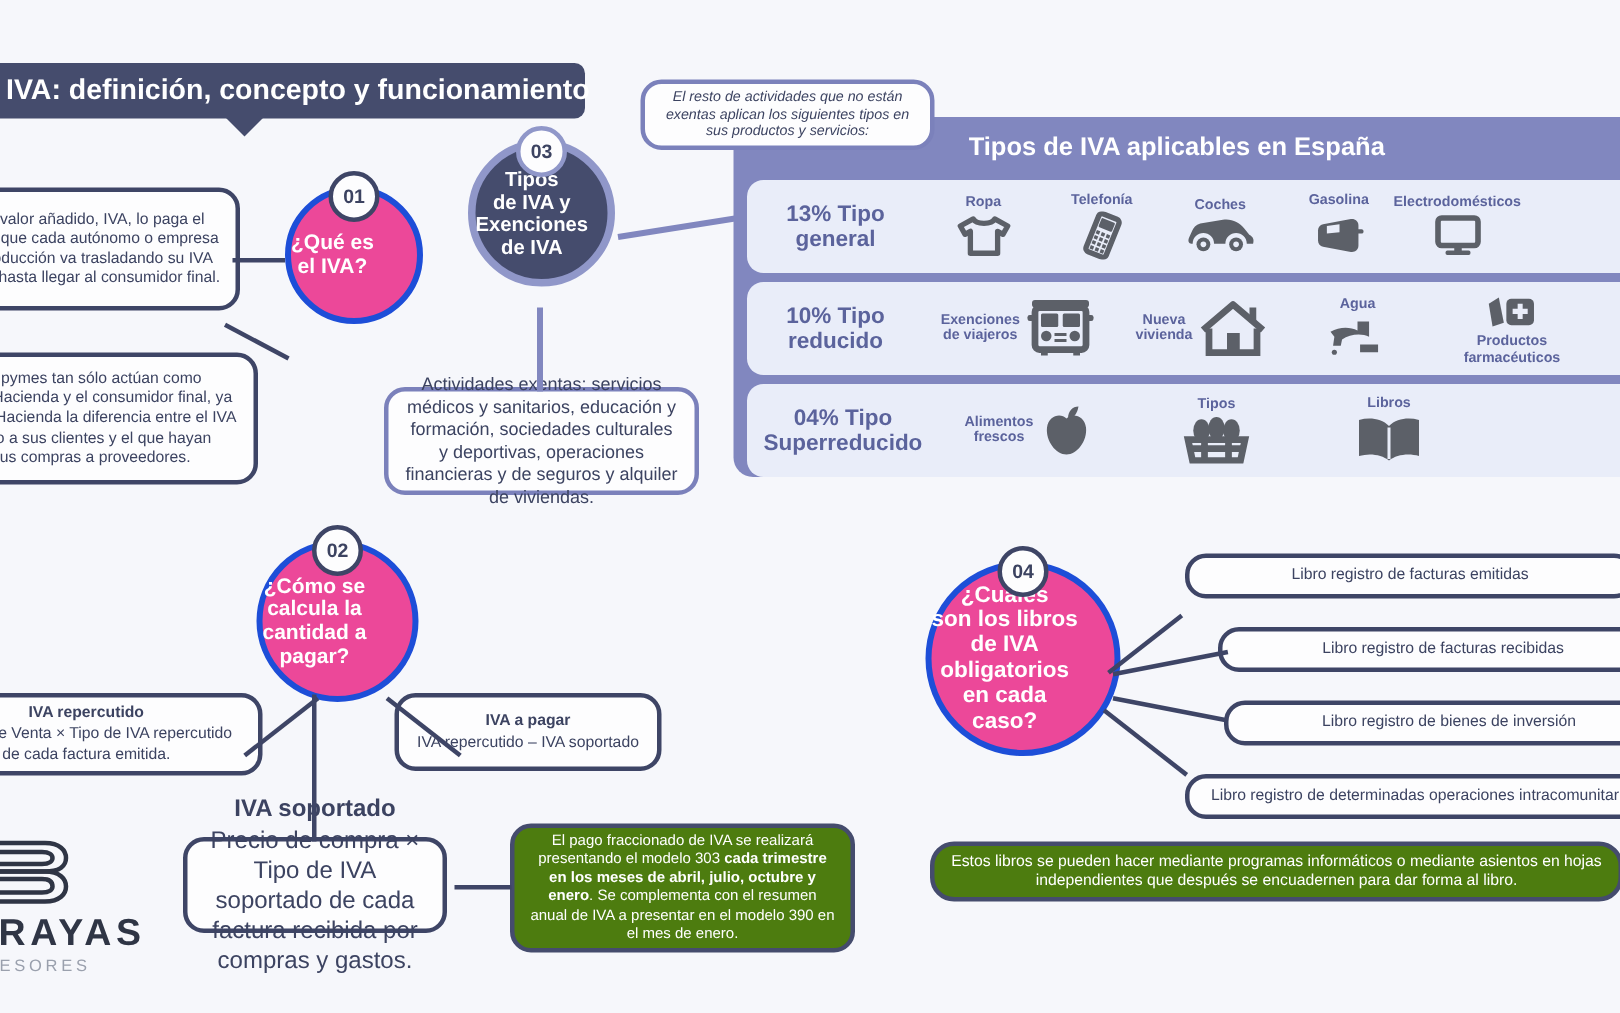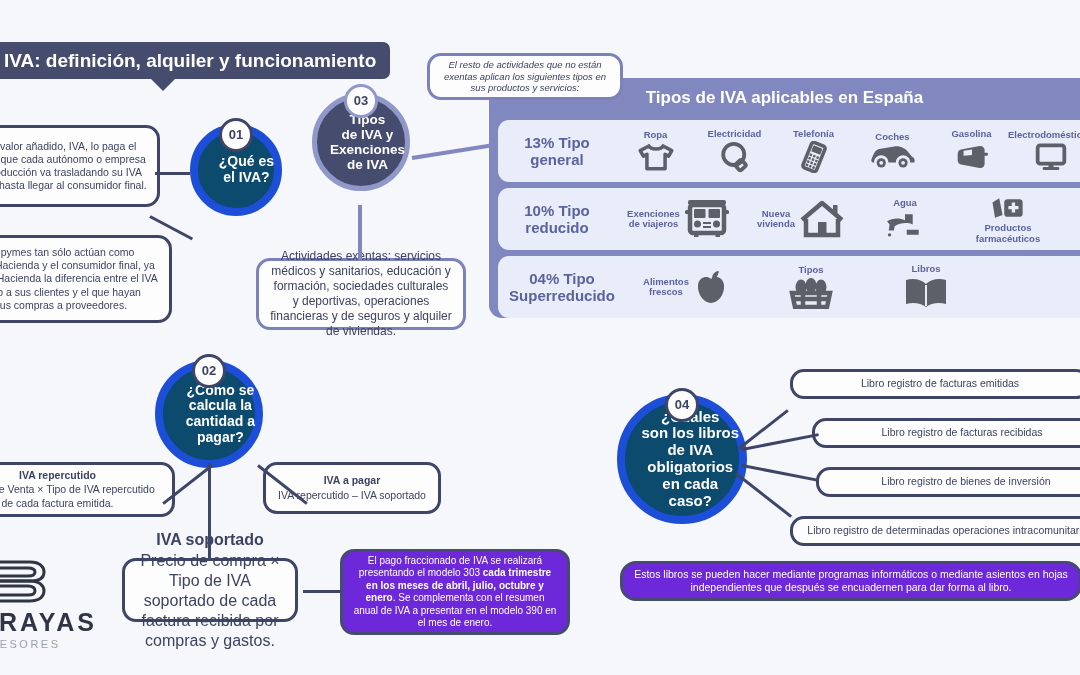--- a/index.html
+++ b/index.html
@@ -23,33 +23,33 @@
     border: 3px solid #3e4566;
     border-radius: 14px;
     color: #3c4361;
     text-align: center;
     display: flex; align-items: center; justify-content: center;
     line-height: 1.25;
     padding: 6px 10px;
   }
   .card.light-border { border-color: #7b81bb; }
   .card.dark {
-    background: #6d28d9;
+    background: #4d7c0f;
     border-color: #454c6d;
     color: #ffffff;
   }
   .circle {
     border-radius: 50%;
-    display: flex; align-items: center; justify-content: flex-end;
+    display: flex; align-items: center; justify-content: flex-start;
     text-align: center;
     color: #ffffff;
     font-weight: bold;
     line-height: 1.12;
   }
-  .circle.peri { background: #0c4a6e; border: 8px solid #1d4ed8; }
+  .circle.peri { background: #ec4899; border: 4px solid #1d4ed8; }
   .circle.navy { background: #454c6d; border: 5px solid #9097c9; }
   .badge {
     position: absolute;
     top: -14px; left: 50%;
     transform: translateX(-50%);
     width: 34px; height: 34px;
     border-radius: 50%;
     background: #fdfdfe;
     border: 3px solid #3e4566;
     color: #3c4361;
@@ -147,21 +147,21 @@
     left: -20px; top: 638px;
     color: #9aa0ad; font-size: 11px; letter-spacing: 2.5px;
   }
 </style>
 </head>
 <body>
 
 <div id="stage">
 
   <div id="title-banner" class="abs">
-    <span>IVA: definición, alquiler y funcionamiento</span>
+    <span>IVA: definición, concepto y funcionamiento</span>
   </div>
   <div id="title-arrow" class="abs"></div>
 
   <div class="connector abs" style="left:155px; top:172px; width:35px; height:3px;"></div>
   <div class="connector abs" style="left:150px; top:215px; width:48px; height:3px; transform:rotate(28deg); transform-origin:left center;"></div>
   <div class="connector light abs" style="left:358px; top:205px; width:4px; height:56px;"></div>
   <div class="connector light abs" style="left:412px; top:156px; width:80px; height:4px; transform:rotate(-9deg); transform-origin:left center;"></div>
   <div class="connector light abs" style="left:520px; top:99px; width:4px; height:12px;"></div>
 
   <div class="connector abs" style="left:150px; top:464px; width:62px; height:3px; transform:rotate(-38deg); transform-origin:right center;"></div>
@@ -183,21 +183,21 @@
   </div>
 
   <div class="circle peri abs" style="left:190px; top:124px; width:92px; height:92px; font-size:14px;">
     <div class="badge">
       <span>01</span>
     </div>
     <span style="white-space:pre-line;">¿Qué es
 el IVA?</span>
   </div>
 
-  <div class="circle peri abs" style="left:155px; top:360px; width:108px; height:108px; font-size:14px;">
+  <div class="circle peri abs" style="left:171px; top:360px; width:108px; height:108px; font-size:14px;">
     <div class="badge">
       <span>02</span>
     </div>
     <span style="white-space:pre-line;">¿Cómo se
 calcula la
 cantidad a
 pagar?</span>
   </div>
 
   <div class="card abs" style="left:-60px; top:462px; width:235px; height:55px; font-size:10.5px; flex-direction:column; gap:1px;">
@@ -249,27 +249,20 @@
 general</div>
       <div class="items">
 
         <div class="item">
           <div class="cap">Ropa</div>
           <svg width="40" height="30" viewBox="0 0 100 76">
             <path class="ico outline" d="M32 10 L10 22 L18 36 L27 31 L27 68 L73 68 L73 31 L82 36 L90 22 L68 10 C63 20 37 20 32 10 Z" stroke-linejoin="round"></path>
           </svg>
         </div>
 
-        <div class="item">
-          <div class="cap">Electricidad</div>
-          <svg width="30" height="32" viewBox="0 0 70 76">
-            <circle class="ico outline" cx="32" cy="32" r="25"></circle>
-            <rect class="ico outline" x="38" y="48" width="20" height="19" rx="4" transform="rotate(-42 48 57)"></rect>
-          </svg>
-        </div>
 
         <div class="item">
           <div class="cap">Telefonía</div>
           <svg width="30" height="32" viewBox="0 0 70 80">
             <g transform="rotate(22 35 40)">
               <rect class="ico outline" x="17" y="6" width="36" height="68" rx="6"></rect>
               <rect class="ico" x="23" y="13" width="24" height="16" rx="2"></rect>
               <g fill="#5c6068">
                 <rect x="23" y="35" width="6" height="6"></rect>
                   <rect x="32" y="35" width="6" height="6"></rect>
@@ -413,21 +406,21 @@
           <svg width="46" height="34" viewBox="0 0 92 68">
             <path class="ico" d="M46 16 C36 6 20 4 6 8 L6 56 C20 52 36 54 46 62 Z"></path>
             <path class="ico" d="M46 16 C56 6 72 4 86 8 L86 56 C72 52 56 54 46 62 Z"></path>
             <path fill="#e9edf9" d="M44 18 L48 18 L48 60 L44 60 Z"></path>
           </svg>
         </div>
       </div>
     </div>
   </div>
 
-  <div class="circle peri abs" style="left:617px; top:394px; width:130px; height:130px; font-size:15px;">
+  <div class="circle peri abs" style="left:617px; top:374px; width:130px; height:130px; font-size:15px;">
     <div class="badge">
       <span>04</span>
     </div>
     <span style="white-space:pre-line;">¿Cuáles
 son los libros
 de IVA
 obligatorios
 en cada
 caso?</span>
   </div>

